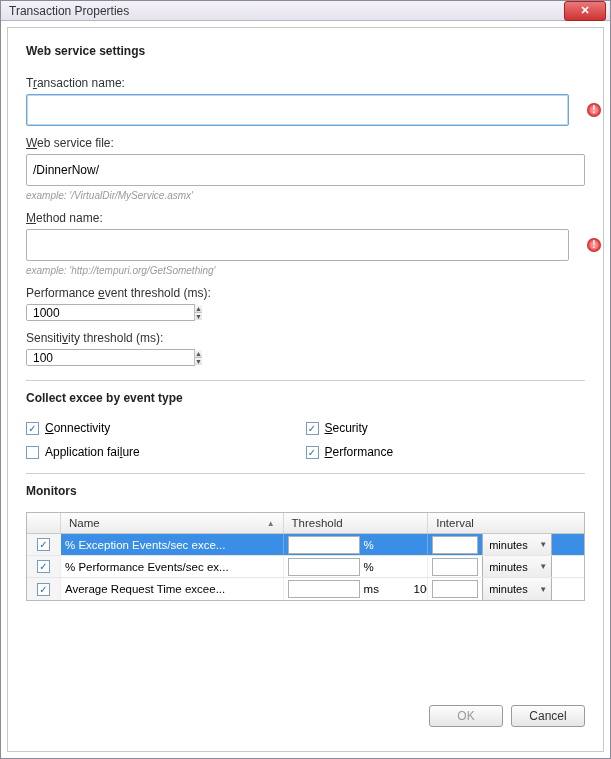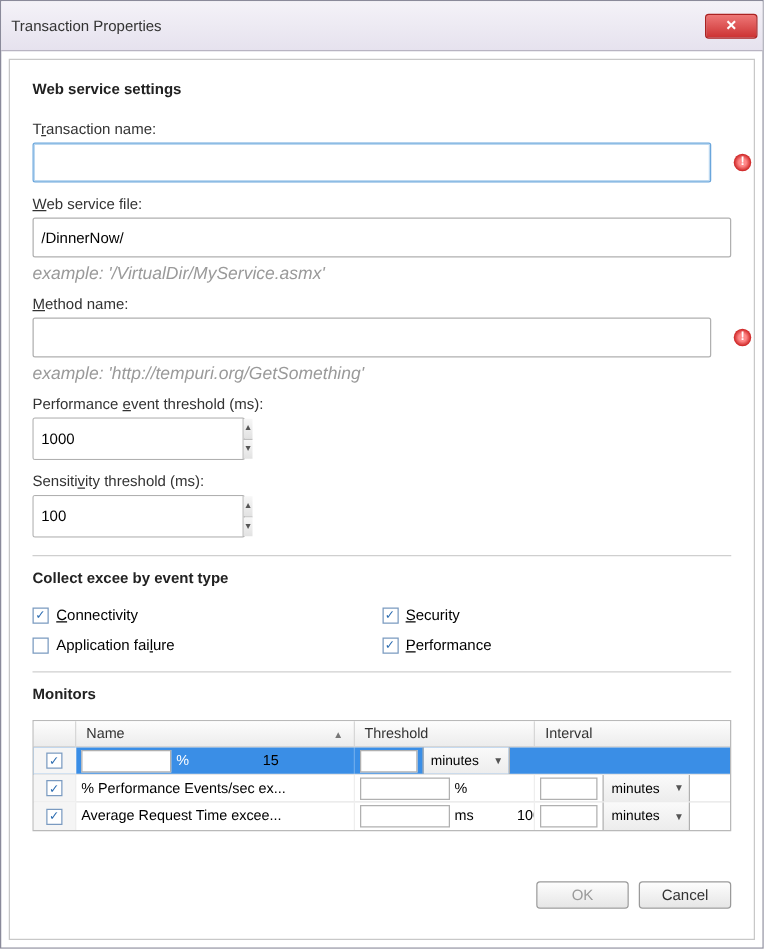--- a/index.html
+++ b/index.html
@@ -14,21 +14,21 @@
   }
   .window {
     width: 611px;
     height: 759px;
     background: #fff;
     border: 1px solid #8a8a9a;
     display: flex;
     flex-direction: column;
   }
   .titlebar {
-    height: 40px;
+    height: 20px;
     background: linear-gradient(#f4f2f8, #e6e2ee);
     border-bottom: 1px solid #b8b4c2;
     display: flex;
     align-items: center;
     padding: 0 4px 0 8px;
     color: #333;
   }
   .titlebar-title { flex: 1; }
   .close-btn {
     width: 42px;
@@ -84,26 +84,26 @@
     color:#fff;
     font-size:10px;
     line-height:14px;
     text-align:center;
     font-weight:bold;
   }
   .example {
     color: #9a9a9a;
     font-style: italic;
     margin-top: 4px;
-    font-size: 14px;
+    font-size: 10px;
   }
   .spinner-wrap {
     display: flex;
     width: 170px;
-    height: 34px;
+    height: 17px;
     border: 1px solid #b0b0b0;
     border-radius: 2px;
   }
   .spinner-wrap input {
     flex: 1;
     border: none;
     padding: 0 6px;
     font: inherit;
     outline: none;
   }
@@ -334,20 +334,23 @@
             <span class="sort-arrow">▲</span>
           </div>
         <div class="cell">Threshold</div>
         <div class="cell">Interval</div>
       </div>
       <div id="mt-body">
           <div class="mt-row selected">
             <div class="cell row-cb-cell">
               <span class="cb">✓</span>
             </div>
+            <div class="cell">
+              <span class="name-cell-text">% Exception Events/sec exce...</span>
+            </div>
             <div class="cell thresh-cell">
               <div class="mini-spin">
                 <input value="15" style="">
               </div>
               <span class="unit">%</span>
             </div>
             <div class="cell interval-cell">
               <div class="mini-spin">
                 <input value="5" style="">
               </div>

